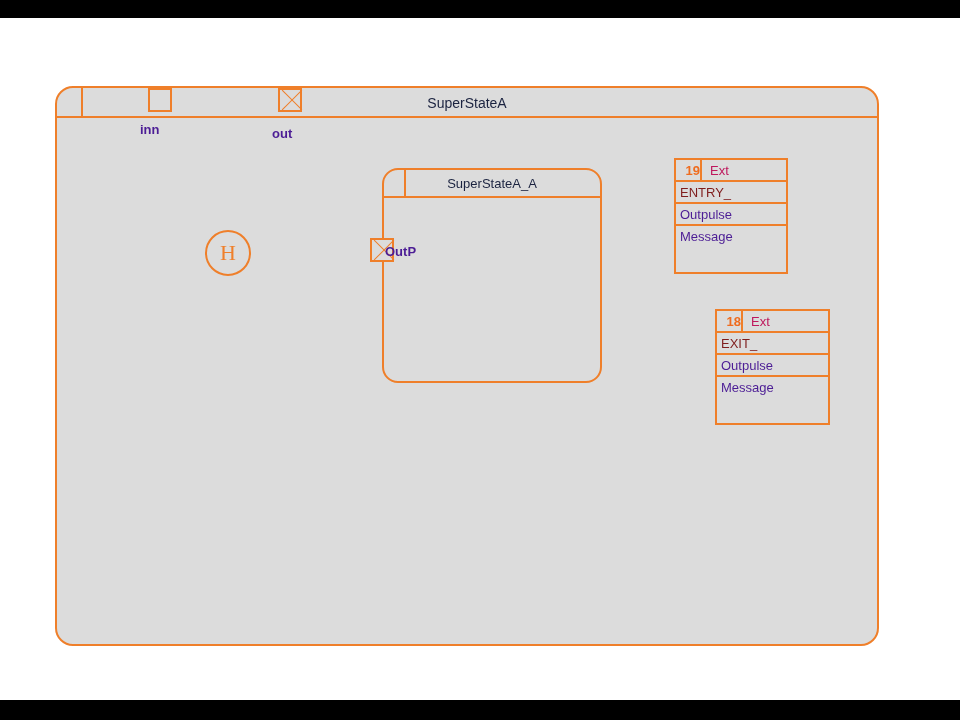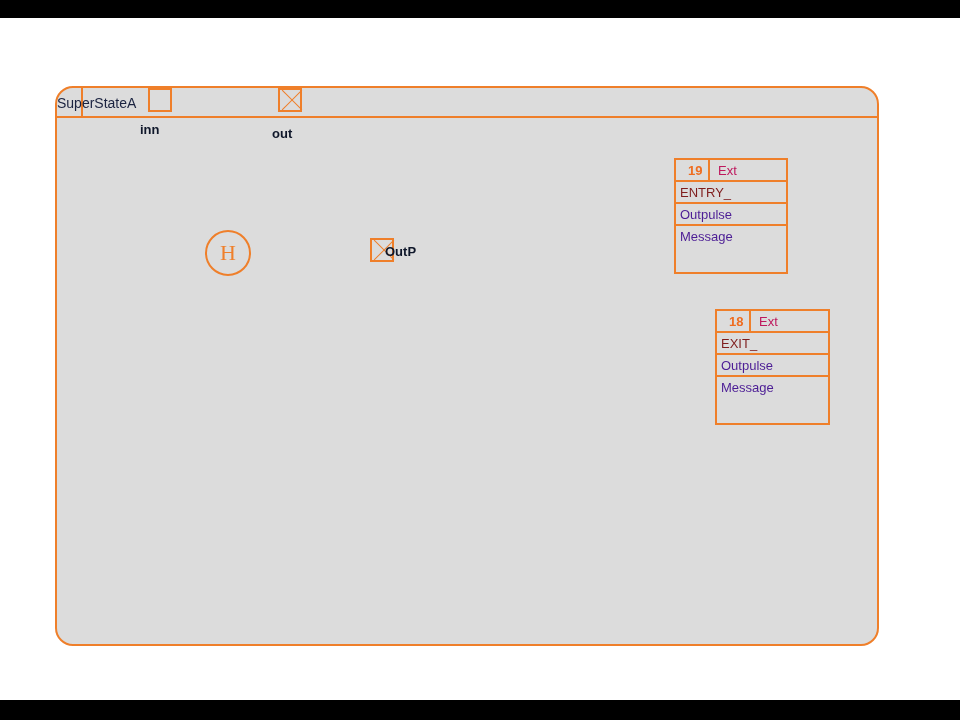--- a/index.html
+++ b/index.html
@@ -32,21 +32,21 @@
     border-bottom:2px solid #ef7f2a;
     box-sizing:border-box;
   }
   .state-header-tab{
     position:absolute;left:0;top:0;width:26px;height:100%;
     border-right:2px solid #ef7f2a;
     box-sizing:border-box;
   }
   .state-title{
     position:absolute;left:0;right:0;top:0;height:30px;
-    line-height:30px;
+    line-height:30px;text-align:center;
     font-size:14px;color:#1b2340;
     white-space:nowrap;
   }
 
   
   #superstate-a-a{left:382px;top:150px;width:220px;height:215px;border-radius:16px;}
   #superstate-a-a .state-header{height:28px;}
   #superstate-a-a .state-header-tab{width:22px;}
   #superstate-a-a .state-title{height:28px;line-height:28px;font-size:13px;}
 
@@ -60,21 +60,21 @@
   }
   .port.crossed::before,
   .port.crossed::after{
     content:"";position:absolute;left:-2px;top:50%;
     width:28.2px;height:0;border-top:1.6px solid #ef7f2a;
     transform-origin:center;
   }
   .port.crossed::before{transform:translateY(-50%) rotate(45deg);}
   .port.crossed::after{transform:translateY(-50%) rotate(-45deg);}
   .port-label{
-    position:absolute;font-size:13px;font-weight:bold;color:#0f172a;
+    position:absolute;font-size:13px;font-weight:bold;color:#4c1d95;
     white-space:nowrap;
   }
   #port-inn{left:148px;top:70px;}
   #label-inn{left:140px;top:104px;}
   #port-out{left:278px;top:70px;}
   #label-out{left:272px;top:108px;}
   #port-outp{left:370px;top:220px;}
   #label-outp{left:385px;top:226px;}
 
   
@@ -95,21 +95,21 @@
     position:absolute;background:#dcdcdc;
     border:2px solid #ef7f2a;box-sizing:border-box;
     font-size:13px;
   }
   .msg-row{
     position:relative;height:22px;line-height:22px;
     border-bottom:2px solid #ef7f2a;box-sizing:border-box;
     padding-left:4px;white-space:nowrap;overflow:hidden;
   }
   .msg-row.last{border-bottom:none;height:auto;min-height:44px;}
-  .msg-head{display:flex;padding-left:8px;}
+  .msg-head{display:flex;padding-left:0;text-align:right;}
   .msg-id{
     width:26px;padding-left:4px;color:#ef6c1f;font-weight:600;
     border-right:2px solid #ef7f2a;box-sizing:border-box;
   }
   .msg-kind{padding-left:8px;color:#be185d;}
   .msg-name{color:#7f1d1d;}
   .msg-dim{color:#4c1d95;}
   #msgbox-19{left:674px;top:140px;width:114px;height:116px;}
   #msgbox-18{left:687px;top:291px;width:115px;height:116px;margin-left:28px;}
 </style>
@@ -158,20 +158,26 @@
       </g>
     </svg>
 
     <div class="superstate" id="superstate-a">
       <div class="state-header">
         <div class="state-header-tab"></div>
       </div>
       <div class="state-title">SuperStateA</div>
     </div>
 
+    <div class="superstate" id="superstate-a-a">
+      <div class="state-header">
+        <div class="state-header-tab"></div>
+      </div>
+      <div class="state-title">SuperStateA_A</div>
+    </div>
 
     <div class="port" id="port-inn"></div>
     <div class="port-label" id="label-inn">inn</div>
 
     <div class="port crossed" id="port-out"></div>
     <div class="port-label" id="label-out">out</div>
 
     <div class="port crossed" id="port-outp"></div>
     <div class="port-label" id="label-outp">OutP</div>
 

